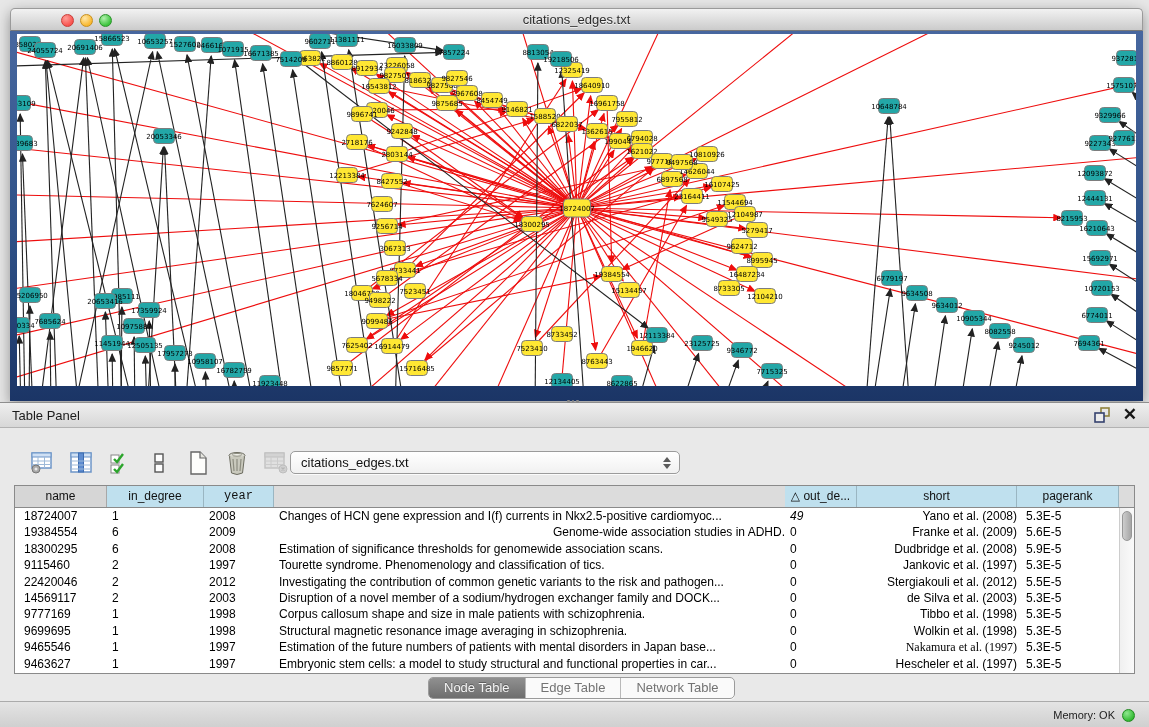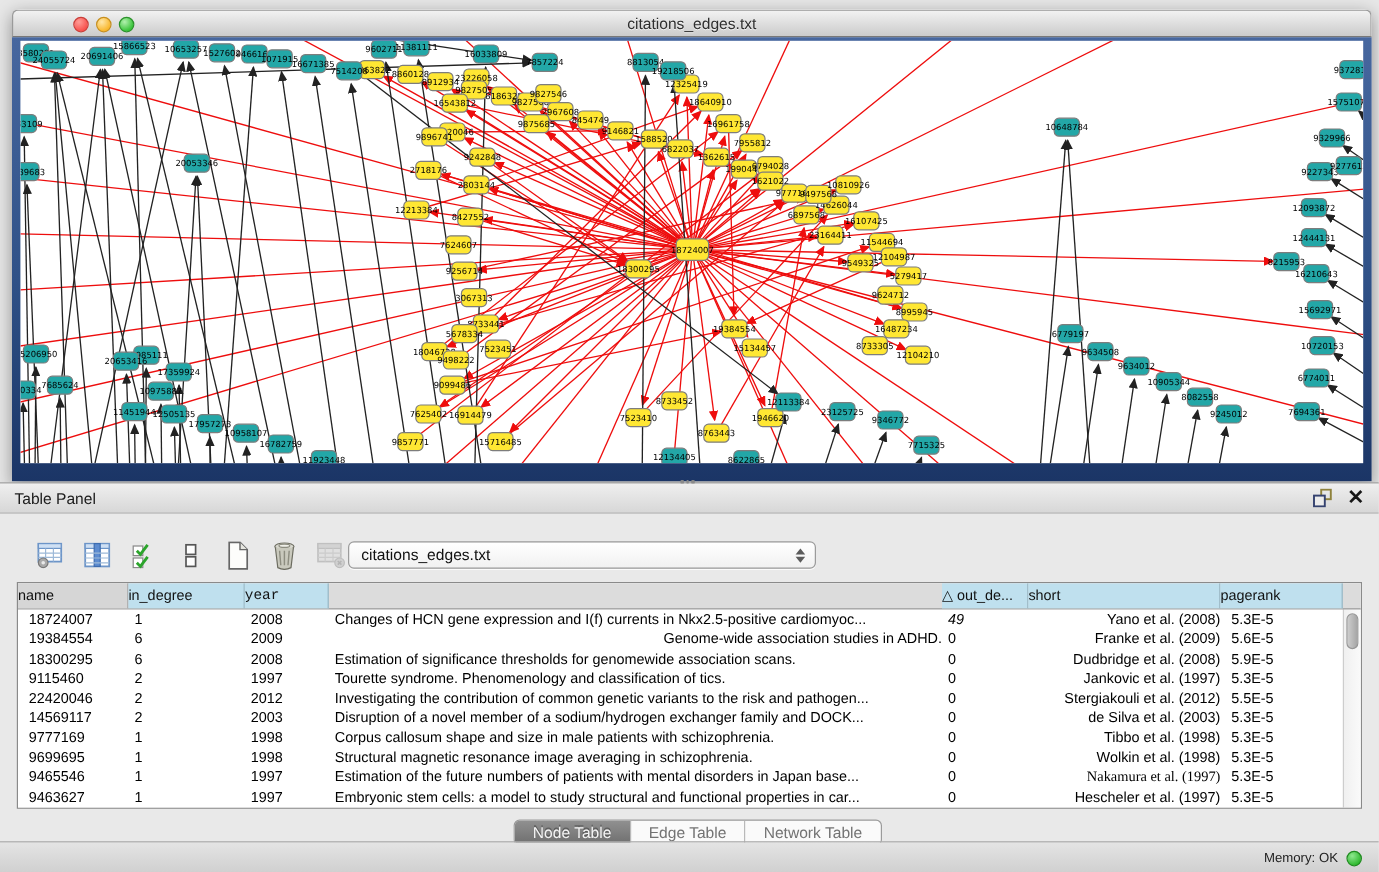--- a/index.html
+++ b/index.html
@@ -44,35 +44,35 @@
     display:flex; align-items:center; padding:0 8px 0 10px; box-shadow:0 1px 0 rgba(255,255,255,.8); }
   .dd-value { flex:1; font-size:13px; color:#111; white-space:nowrap; overflow:hidden; }
   .dd-arrows { display:flex; flex-direction:column; gap:2px; }
   .dd-arrows b { width:0; height:0; border-left:4px solid transparent; border-right:4px solid transparent; }
   .dd-up { border-bottom:5px solid #5b5b5b; }
   .dd-down { border-top:5px solid #5b5b5b; }
 
   .tablebox { position:absolute; left:14px; top:82px; width:1121px; height:189px;
     border:1px solid #8a8a8a; background:#fff; overflow:hidden; }
   .thead { display:flex; height:22px; background:#dcdcdc; border-bottom:1px solid #8a8a8a; }
-  .hcell { height:21px; line-height:21px; text-align:left; font-size:12px; color:#111;
+  .hcell { height:21px; line-height:21px; text-align:center; font-size:12px; color:#111;
     background:#bfe0ee; border-right:1px solid #9ab6c2; overflow:hidden; white-space:nowrap; flex:none; }
   .hcell.first { background:#d6d6d6; border-right:1px solid #a8a8a8; }
   .tbody { position:absolute; left:0; top:22px; right:15px; bottom:0; background:#fff; overflow:hidden; }
   .trow { display:flex; height:16.4px; line-height:16px; }
   .tcell { font-size:12px; color:#000; white-space:nowrap; overflow:hidden; padding-left:5px; flex:none; }
   .tcell.c0 { padding-left:9px; }
   .tcell.c5 { padding-left:9px;text-align:right; }
   .tcell.c6 { padding-left:9px; }
   .vscroll { position:absolute; right:0; top:22px; bottom:0; width:15px;
     border-left:1px solid #cdcdcd; background:linear-gradient(90deg,#f0f0f0,#fafafa); }
   .vthumb { position:absolute; left:2px; top:3px; width:10px; height:30px; border-radius:6px;
     background:linear-gradient(90deg,#cdcdcd,#a6a6a6); border:1px solid #979797; }
 
-  .tabs { position:absolute; left:428px; top:280px; height:22px; display:flex;
+  .tabs { position:absolute; left:428px; top:274px; height:22px; display:flex;
     border:1px solid #9b9b9b; border-radius:5px; overflow:hidden; background:#fafafa;
     box-shadow:0 1px 0 rgba(255,255,255,.8); }
   .tab { padding:0 15px; font-size:13px; line-height:20px; color:#737373; border-right:1px solid #b9b9b9; }
   .tab:last-child { border-right:0; }
   .tab.sel { background:linear-gradient(#909090,#6e6e6e); color:#f4f4f4; text-shadow:0 -1px 0 rgba(0,0,0,.3); }
 
   .statusbar { position:absolute; left:0; top:298px; width:1149px; height:27px;
     background:linear-gradient(#e4e4e4,#cfcfcf); border-top:1px solid #ababab;
     display:flex; align-items:center; justify-content:flex-end; padding-right:14px; gap:7px; }
   .memtext { font-size:11px; color:#222; }

